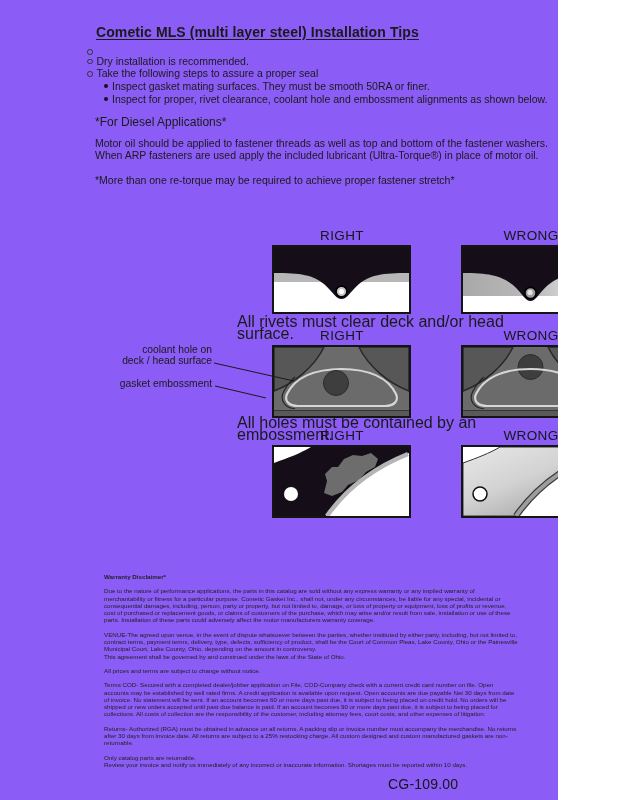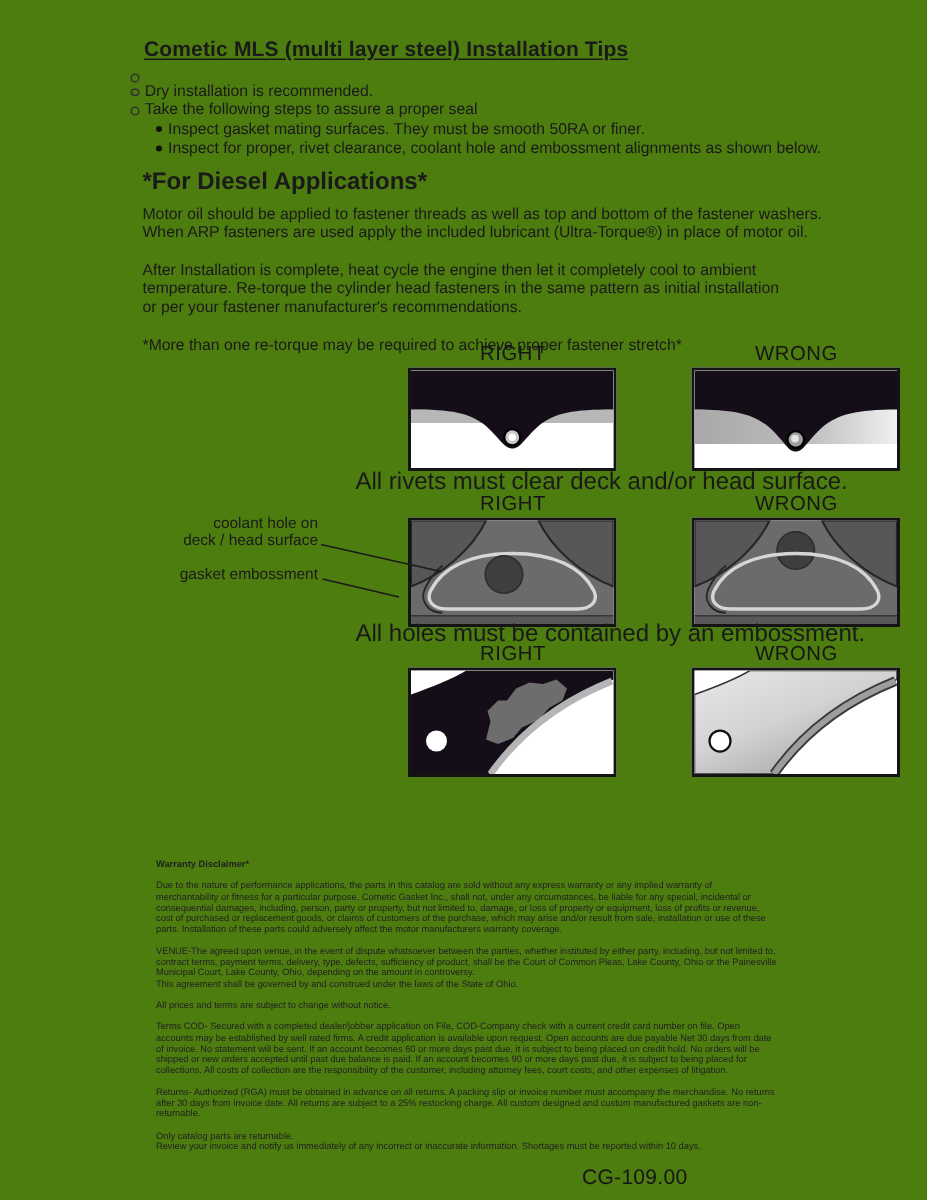--- a/index.html
+++ b/index.html
@@ -1,33 +1,33 @@
 <!DOCTYPE html>
 <html><head>
 <meta charset="utf-8">
 <style>
   html,body{margin:0;padding:0;background:#ffffff;}
-  .page{position:relative;width:618px;height:800px;background:#4d7c0f;overflow:hidden;
+  .page{position:relative;width:558px;height:800px;background:#8b5cf6;overflow:hidden;
         font-family:"Liberation Sans", sans-serif;color:#1a1a1a;}
 
   
   .title{position:absolute;left:96px;top:24px;font-size:14px;font-weight:bold;
          text-decoration:underline;text-underline-offset:2px;letter-spacing:.1px;}
 
   
   .bullets{position:absolute;left:87px;top:45px;font-size:10.5px;line-height:12.8px;width:470px;}
   .bullet{display:flex;align-items:flex-start;}
   .bullet .o{flex:none;width:3.5px;height:3.5px;border:1px solid #333;border-radius:50%;
              margin:4px 4px 0 0;}
   .bullet.sub{margin-left:17px;text-align:center;}
   .bullet .d{flex:none;width:4px;height:4px;background:#111;border-radius:50%;margin:4.2px 4px 0 0;}
 
   
   .diesel{position:absolute;left:95px;top:116px;width:465px;font-size:10.5px;line-height:12.6px;}
-  .diesel .h{font-size:16px;font-weight:bold;margin:0 0 8px 0;}
+  .diesel .h{font-size:12px;font-weight:normal;margin:0 0 8px 0;}
   .diesel p{margin:0 0 12px 0;white-space:pre-line;}
 
   
   .drow{position:absolute;left:237px;display:flex;gap:14px;}
   .dcol{width:140px;padding-left:35px;}
   .dlabel{text-align:center;font-size:13.5px;letter-spacing:.4px;line-height:15px;
           margin-bottom:2px;color:#161616;}
   .dbox{border:2.5px solid #141414;background:#fff;width:135px;}
   .dbox svg{display:block;}
   #row1{top:228px;} #row2{top:328px;} #row3{top:428px;}
@@ -75,23 +75,20 @@
     <div class="bullet sub">
       <span class="d"></span>
       <span>Inspect for proper, rivet clearance, coolant hole and embossment alignments as shown below.</span>
     </div>
   </div>
 
   <div class="diesel">
     <div class="h">*For Diesel Applications*</div>
     <p>Motor oil should be applied to fastener threads as well as top and bottom of the fastener washers.
 When ARP fasteners are used apply the included lubricant (Ultra-Torque®) in place of motor oil.</p>
-    <p>After Installation is complete, heat cycle the engine then let it completely cool to ambient
-temperature. Re-torque the cylinder head fasteners in the same pattern as initial installation
-or per your fastener manufacturer's recommendations.</p>
     <p>*More than one re-torque may be required to achieve proper fastener stretch*</p>
   </div>
 
   <div class="drow" id="row1">
     <div class="dcol">
       <div class="dlabel">RIGHT</div>
       <div class="dbox">
         <svg width="135" height="65" viewBox="0 0 135 65">
           <rect width="135" height="65" fill="#ffffff"></rect>
           <rect x="0" y="26" width="135" height="9" fill="#b7b7b7"></rect>

